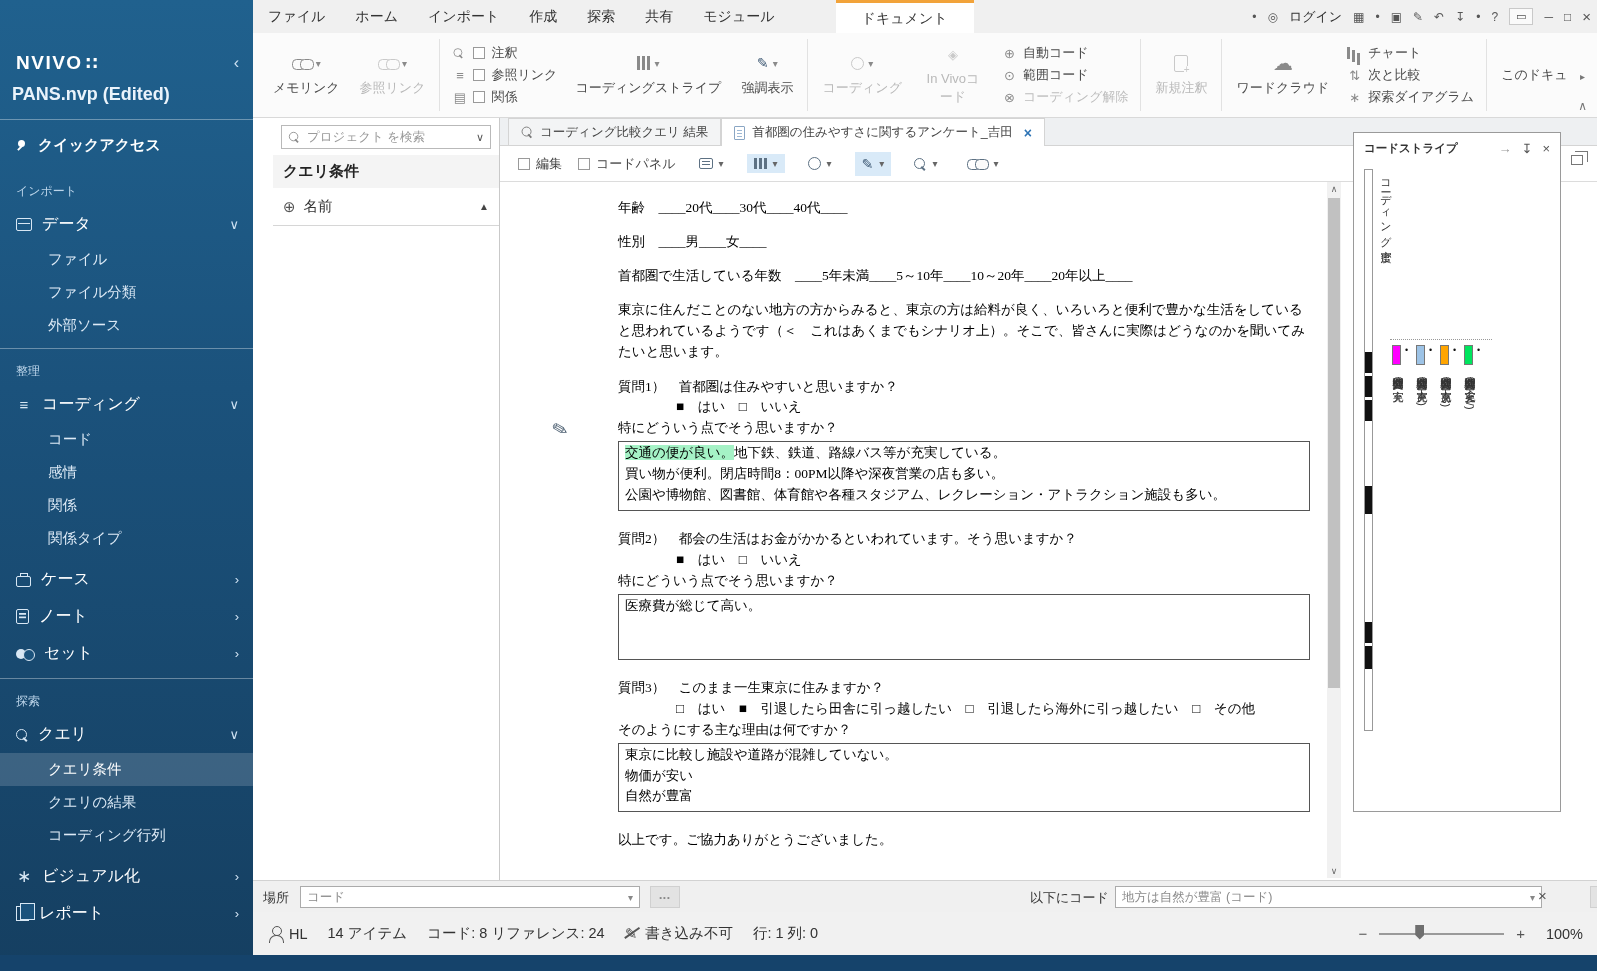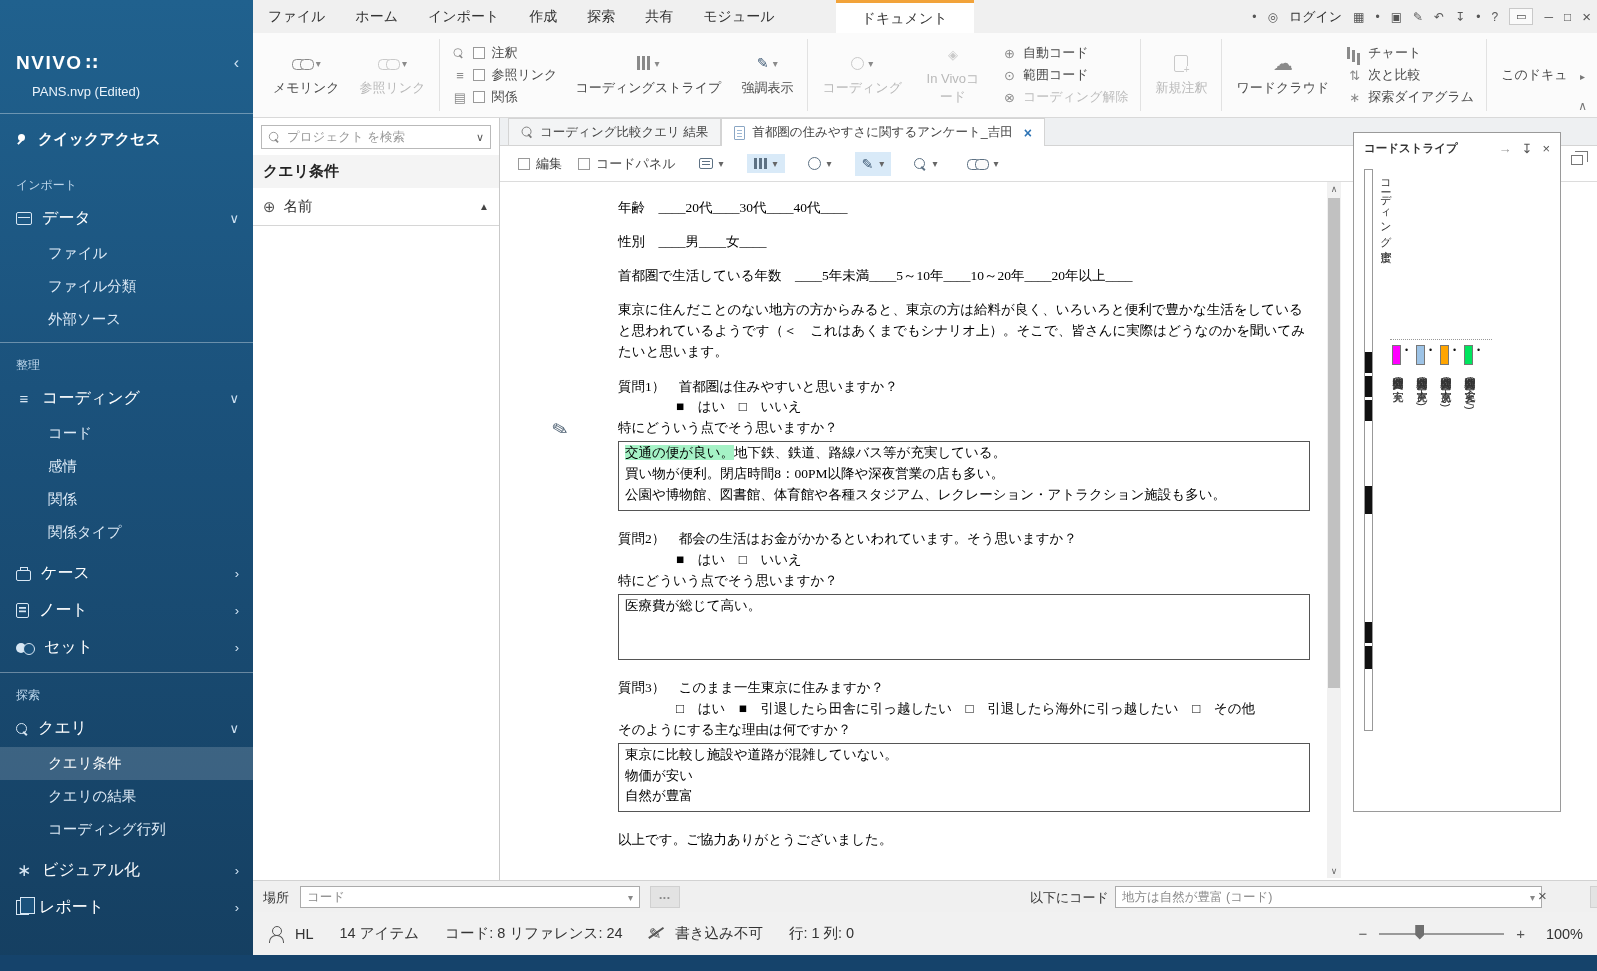--- a/index.html
+++ b/index.html
@@ -6,21 +6,21 @@
   html,body { width:1597px; height:971px; overflow:hidden; }
   body { font-family:"Liberation Sans","DejaVu Sans",sans-serif; background:#fff; position:relative; font-size:13px; color:#333; }
 
   
   .sidebar { position:absolute; left:0; top:0; width:253px; height:971px;
     background:linear-gradient(180deg,#20618e 0%, #1b527c 40%, #153f61 100%); color:#fff; z-index:5; }
   .sb-logo-row { display:flex; align-items:center; padding:20px 14px 0 16px;margin-top:32px; }
   .sb-logo { font-size:19px; letter-spacing:1.5px; font-weight:bold; }
   .sb-logo-dots { font-size:17px; margin-left:3px; font-weight:bold; }
   .sb-collapse { margin-left:auto; font-size:16px; color:#cfe2f3; cursor:pointer; }
-  .sb-project { padding:10px 32px 14px; font-size:13px; color:#eaf3fb; }
+  .sb-project { padding:10px 12px 14px; font-size:18px; color:#eaf3fb;font-weight:bold; }
   .sb-divider { border-top:1px solid rgba(255,255,255,.35); margin:0 0; }
   .sb-item { display:flex; align-items:center; gap:10px; padding:8px 14px 8px 16px; font-size:16px; cursor:pointer; }
   .sb-quick { padding-top:16px; padding-bottom:14px; font-size:15px; font-weight:bold; }
   .sb-section { padding:14px 16px 6px; font-size:12px; color:#bcd5ea; }
   .sb-item-label { flex:1; }
   .sb-chev { color:#cfe2f3; font-size:13px; }
   .sb-child { padding:7px 16px 7px 48px; font-size:14.5px; color:#ddeaf6; cursor:pointer; }
   .sb-child.selected { background:rgba(255,255,255,.16); color:#fff; }
   .sb-gap { height:6px; }
   
@@ -86,21 +86,21 @@
   .ic-minibars::before { content:''; position:absolute; left:0; bottom:0; width:3px; height:12px; background:#8a8a8a; box-shadow:5px 3px 0 #8a8a8a, 10px 6px 0 #8a8a8a; margin-right:2px; }
   .rthisdoc { width:78px; overflow:hidden; white-space:nowrap; align-self:center; font-size:13px; color:#4a4a4a; padding-left:10px; }
   .ribbon-edge { position:absolute; right:4px; top:0; bottom:0; width:26px; }
   .ribbon-edge .re-tri { position:absolute; right:8px; top:38px; font-size:10px; color:#777; }
   .ribbon-edge .re-up { position:absolute; right:6px; bottom:4px; font-size:12px; color:#777; }
 
   
   .workspace { position:absolute; top:118px; left:0; right:0; bottom:91px; }
 
   
-  .navigator { position:absolute; left:0; top:0; width:247px; bottom:0; background:#fff; border-right:1px solid #c9c9c9; }
+  .navigator { position:absolute; left:0; top:0; width:247px; bottom:0; background:#fff; border-right:1px solid #c9c9c9;padding-left:20px; }
   .nav-search { margin:7px 8px 6px; height:24px; border:1px solid #b9b9b9; background:#fff; display:flex; align-items:center; padding:0 6px; gap:7px; color:#8a8a8a; }
   .nav-search input { border:none; outline:none; flex:1; font-size:12.5px; color:#555; font-family:inherit; background:transparent; }
   .nav-search input::placeholder { color:#9a9a9a; }
   .nav-search .ns-chev { color:#555; font-size:11px; }
   .nav-header { background:#f4f4f4; padding:7px 10px; font-size:15px; font-weight:bold; color:#222; }
   .nav-colhead { display:flex; align-items:center; gap:8px; padding:9px 10px; border-bottom:1px solid #d6d6d6; font-size:14.5px; color:#333; }
   .nav-colhead .target { font-size:15px; color:#555; }
   .nav-colhead .sort { margin-left:auto; font-size:10px; color:#444; }
 
   
@@ -159,21 +159,21 @@
 
   
   .codingbar { position:absolute; left:0; right:0; bottom:59px; height:32px; background:#f0f0f0; border-top:1px solid #d2d2d2; }
   .cb-label { position:absolute; top:8px; font-size:13px; color:#333; }
   .cb-combo { position:absolute; top:5px; height:22px; background:#fff; border:1px solid #ababab; display:flex; align-items:center; padding:0 6px; font-size:12.5px; color:#8a8a8a; }
   .cb-combo .rdd { margin-left:auto; color:#888; }
   .cb-ell { position:absolute; top:5px; width:30px; height:22px; background:#e3e3e3; border:1px solid #d0d0d0; font-size:8px; color:#888; text-align:center; line-height:22px; letter-spacing:1px; cursor:pointer; }
   .cb-x { position:absolute; top:6px; font-size:15px; color:#555; cursor:pointer; }
 
   
-  .statusbar { position:absolute; left:0; right:0; bottom:16px; height:43px; background:#f1f1f1; display:flex; align-items:center; padding-left:16px; gap:26px; font-size:14.5px; color:#333; }
+  .statusbar { position:absolute; left:0; right:0; bottom:16px; height:43px; background:#f1f1f1; display:flex; align-items:center; padding-left:16px; gap:20px; font-size:14.5px; color:#333; }
   .ic-person { width:14px; height:15px; position:relative; display:inline-block; }
   .ic-person::before { content:''; position:absolute; left:3px; top:0; width:8px; height:8px; border:1.5px solid #555; border-radius:50%; }
   .ic-person::after { content:''; position:absolute; left:0; top:9px; width:13px; height:7px; border:1.5px solid #555; border-bottom:none; border-radius:7px 7px 0 0; }
   .sb-pen { position:relative; color:#555; font-size:15px; }
   .sb-pen::after { content:''; position:absolute; left:-2px; top:7px; width:18px; height:1.5px; background:#555; transform:rotate(-35deg); }
   .zoomctl { position:absolute; right:14px; top:0; height:43px; display:flex; align-items:center; gap:12px; }
   .zoom-track { position:relative; width:125px; height:2px; background:#9a9a9a; }
   .zoom-thumb { position:absolute; left:36px; top:-8px; width:9px; height:15px; background:#6f6f6f; clip-path:polygon(0 0,100% 0,100% 70%,50% 100%,0 70%); cursor:pointer; }
   .zoom-pm { font-size:15px; color:#555; cursor:pointer; }
   .zoom-pct { font-size:14.5px; color:#333; width:46px; text-align:right; }

